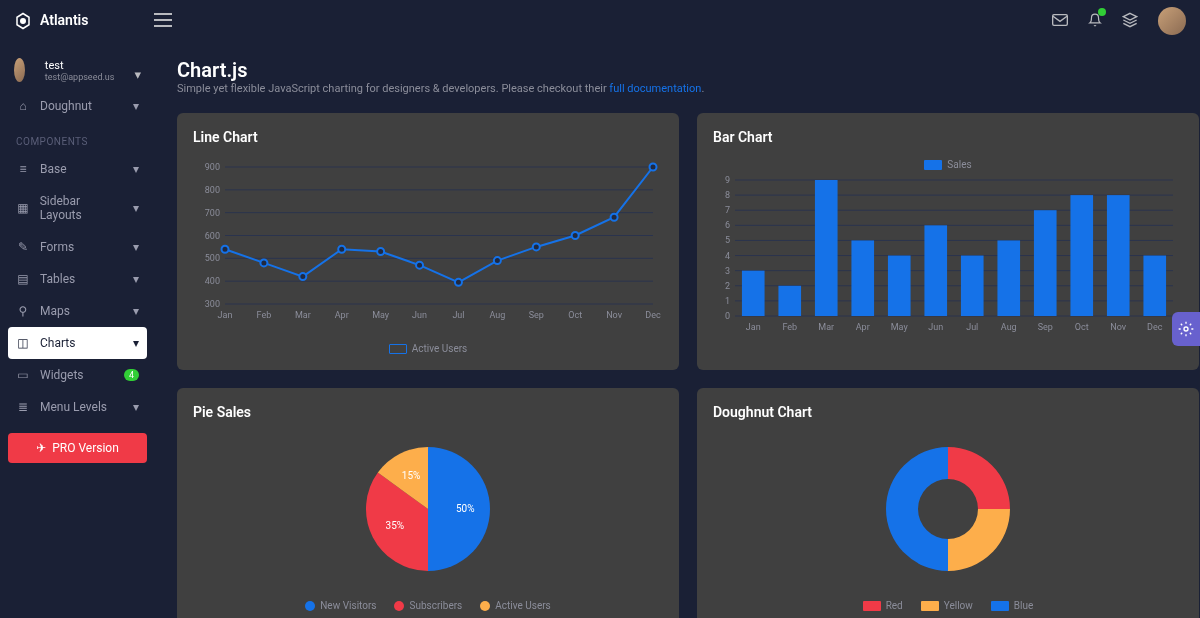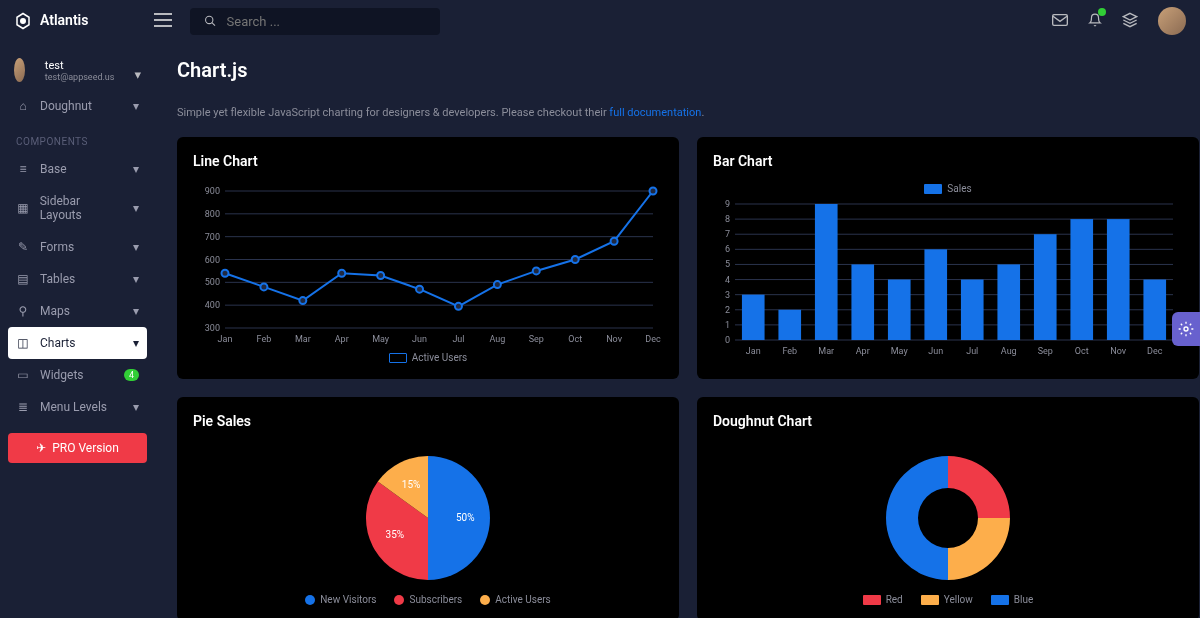--- a/index.html
+++ b/index.html
@@ -22,28 +22,28 @@
 .user-row .uemail{color:#8b8d9a;font-size:9px}
 .user-row .chev{margin-left:auto}
 .nav-item{display:flex;align-items:center;gap:10px;padding:9px 8px;border-radius:4px;cursor:pointer;font-size:12px;color:#9a9cae}
 .nav-item.active{background:#fff;color:#1a2035}
 .nav-item .icon{width:14px;display:flex;justify-content:center}
 .nav-item .chev{margin-left:auto}
 .section-label{font-size:10px;color:#5a5e78;padding:14px 8px 6px;letter-spacing:.5px}
 .nav-badge{background:#31ce36;color:#fff;font-size:9px;padding:1px 5px;border-radius:8px;margin-left:auto}
 .pro-btn{background:#f03a47;color:#fff;border:none;border-radius:4px;padding:8px 0;width:100%;margin-top:10px;cursor:pointer;font-size:12px;display:flex;align-items:center;justify-content:center;gap:6px}
 .main{flex:1;background:#1a2035;padding:16px 22px;overflow-y:auto}
-.page-title{color:#fff;font-size:20px;font-weight:600;margin-bottom:24px}
+.page-title{color:#fff;font-size:20px;font-weight:600;margin-bottom:0}
 .page-desc{font-size:11px;color:#8b8d9a;margin-bottom:18px}
 .page-desc a{color:#1572e8;text-decoration:none}
 .cards{display:grid;grid-template-columns:1fr 1fr;gap:18px}
-.card{background:#000000;border-radius:6px;padding:16px}
+.card{background:#404040;border-radius:6px;padding:16px}
 .card-title{color:#fff;font-size:14px;font-weight:600;margin-bottom:14px}
 .chart-area{position:relative}
-.legend{display:flex;justify-content:center;gap:18px;font-size:10px;color:#8b8d9a;margin-top:1px}
+.legend{display:flex;justify-content:center;gap:18px;font-size:10px;color:#8b8d9a;margin-top:16px}
 .legend-item{display:flex;align-items:center;gap:5px}
 .legend-swatch{width:18px;height:10px;border-radius:1px}
 .legend-swatch.outline{background:transparent;border:1px solid #1572e8}
 .legend-circle{width:10px;height:10px;border-radius:50%}
 .settings-tab{position:absolute;right:0;top:312px;width:28px;height:34px;background:#6861ce;border-radius:6px 0 0 6px;display:flex;align-items:center;justify-content:center;cursor:pointer}
 
 .axis-label{font-size:9px;fill:#8b8d9a}
 .grid-line{stroke:#2a334d;stroke-width:1}
 </style>
 </head>
@@ -54,27 +54,20 @@
     <svg viewBox="0 0 24 24" fill="none" stroke="#fff" stroke-width="2">
         <path d="M12 2 L20 7 L20 17 L12 22 L4 17 L4 7 Z"></path>
         <circle cx="12" cy="12" r="3" fill="#fff"></circle>
       </svg>
     <span>Atlantis</span>
   </div>
   <div class="hamburger icon">
     <svg width="18" height="14" viewBox="0 0 18 14">
         <path d="M0 1h18M0 7h18M0 13h18" stroke="#b9babf" stroke-width="2"></path>
       </svg>
-  </div>
-  <div class="search-wrap">
-    <svg width="14" height="14" viewBox="0 0 24 24" fill="none" stroke="#b9babf" stroke-width="2">
-        <circle cx="10" cy="10" r="7"></circle>
-        <path d="M21 21l-6-6"></path>
-      </svg>
-    <input type="text" placeholder="Search ..." style="">
   </div>
   <div class="top-icons">
     <div class="icon">
       <svg width="16" height="12" viewBox="0 0 24 18" fill="none" stroke="#b9babf" stroke-width="2">
           <rect x="1" y="1" width="22" height="16" rx="2"></rect>
           <path d="M1 3l11 8 11-8"></path>
         </svg>
     </div>
     <div class="icon">
       <svg width="14" height="16" viewBox="0 0 24 24" fill="none" stroke="#b9babf" stroke-width="2">

